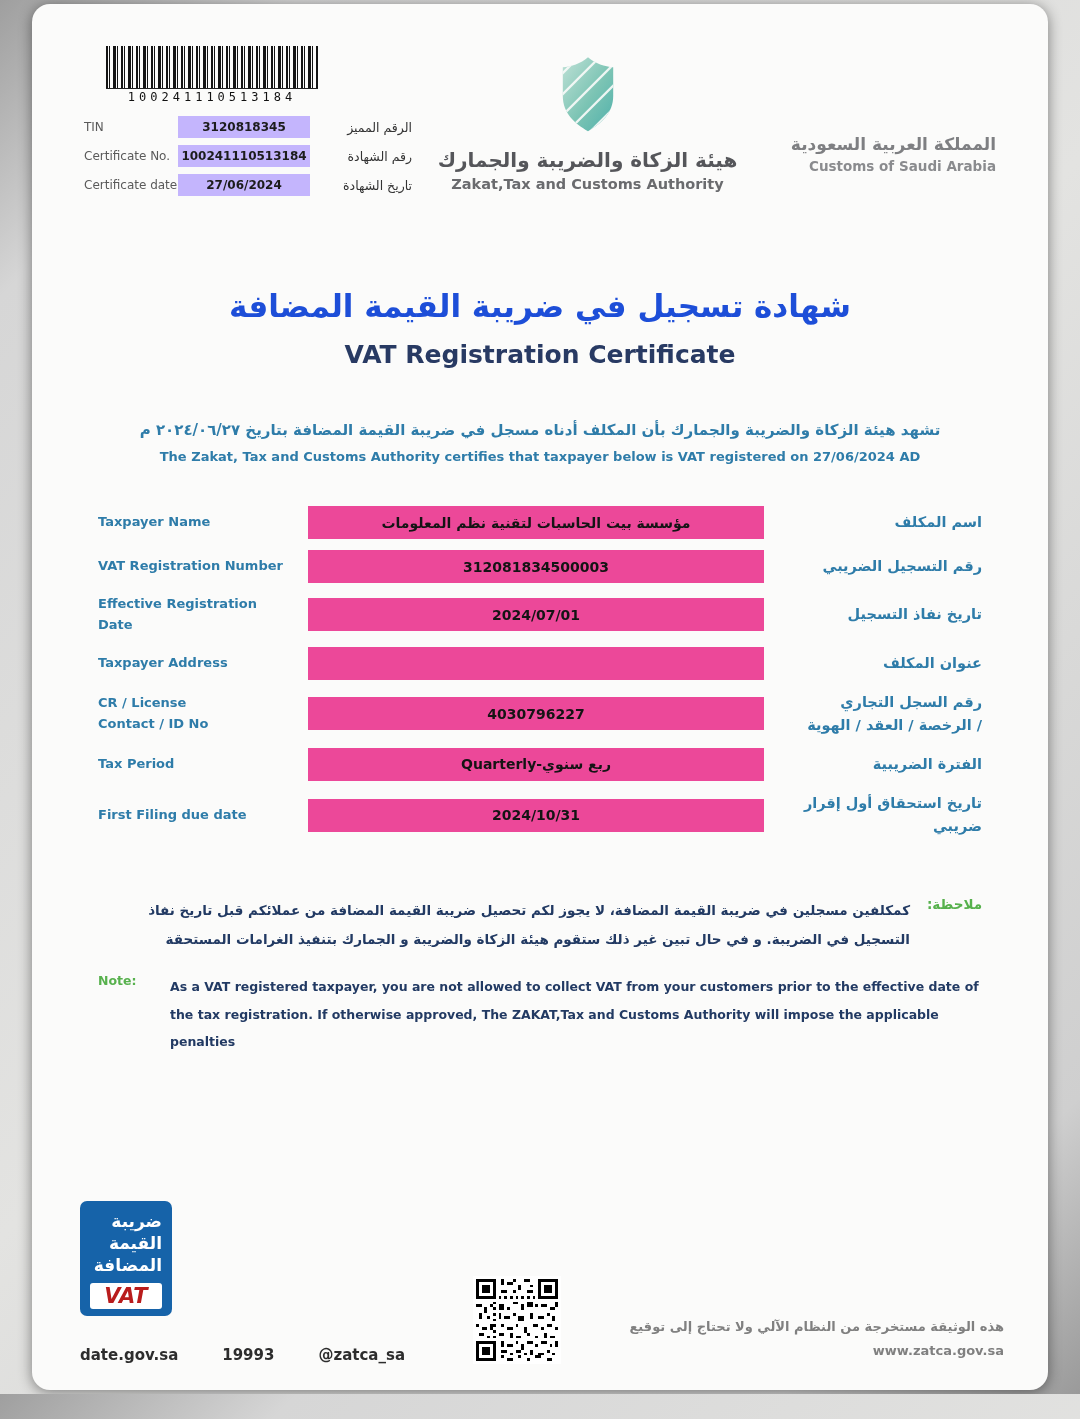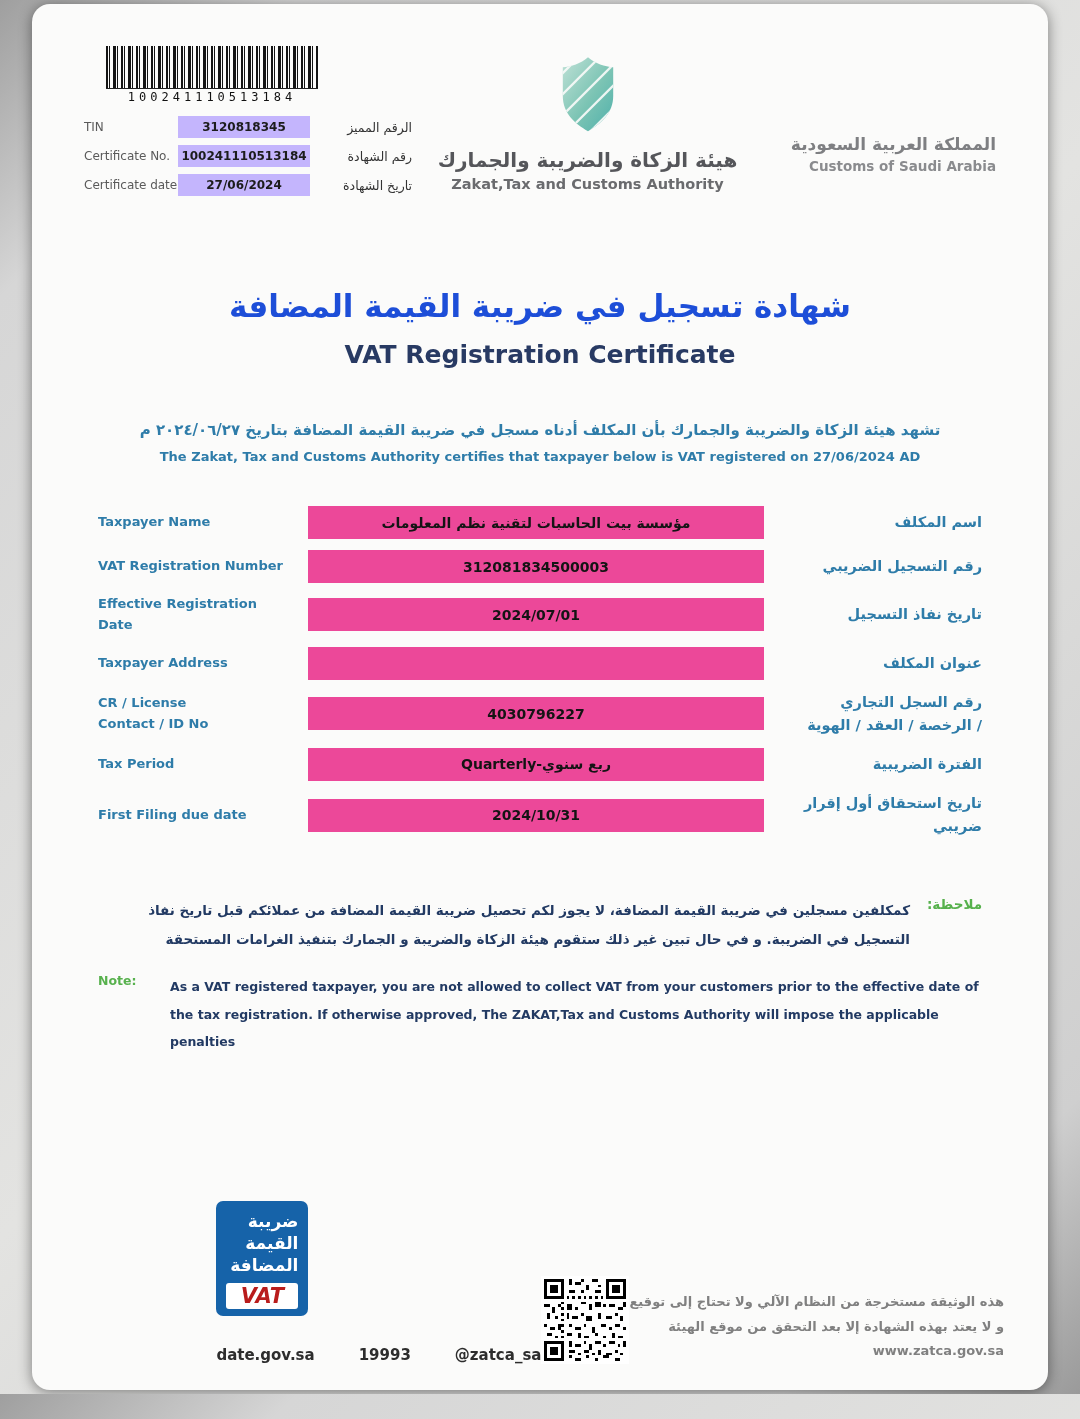--- a/index.html
+++ b/index.html
@@ -86,21 +86,21 @@
   .note-ar .nlabel { width: 72px; flex-shrink: 0; color: #57b14d; font-weight: bold; }
   .note-ar .ntext { color: #223a63; font-weight: bold; line-height: 2.1; text-align: right; }
 
   .note-en { display: flex; margin: 20px 14px 0 14px; font-size: 12.5px; }
   .note-en .nlabel { width: 72px; flex-shrink: 0; color: #57b14d; font-weight: bold; }
   .note-en .ntext { color: #223a63; font-weight: bold; line-height: 2.2; }
 
   
   .footer {
     position: absolute; left: 48px; right: 44px; bottom: 26px;
-    display: flex; justify-content: flex-end; align-items: flex-end;
+    display: flex; justify-content: space-between; align-items: flex-end;
   }
   .footer-left { display: flex; flex-direction: column; gap: 30px; }
   .vat-box {
     width: 92px; background: #1663a9; border-radius: 7px;
     padding: 9px 10px 7px 10px;
   }
   .vat-lines { text-align: right; color: #fff; font-weight: bold; font-size: 17px; line-height: 1.3; direction: rtl; }
   .vat-band {
     margin-top: 7px; background: #fff; border-radius: 3px;
     text-align: center; color: #b91c1c; font-weight: bold; font-size: 21px;
@@ -355,18 +355,17 @@
           <rect x="11" y="28" width="2" height="1"></rect>
           <rect x="15" y="27" width="1" height="1"></rect>
         <rect x="18" y="28" width="1" height="1"></rect>
           <rect x="21" y="27" width="2" height="1"></rect>
           <rect x="25" y="28" width="2" height="1"></rect>
       </g>
     </svg>
 
     <div class="footer-right">
       <div>هذه الوثيقة مستخرجة من النظام الآلي ولا تحتاج إلى توقيع</div>
-      <div>و لا يعتد بهذه الشهادة إلا بعد التحقق من موقع الهيئة</div>
       <div class="url">www.zatca.gov.sa</div>
     </div>
   </div>
 
 </div>
 
 </body></html>

